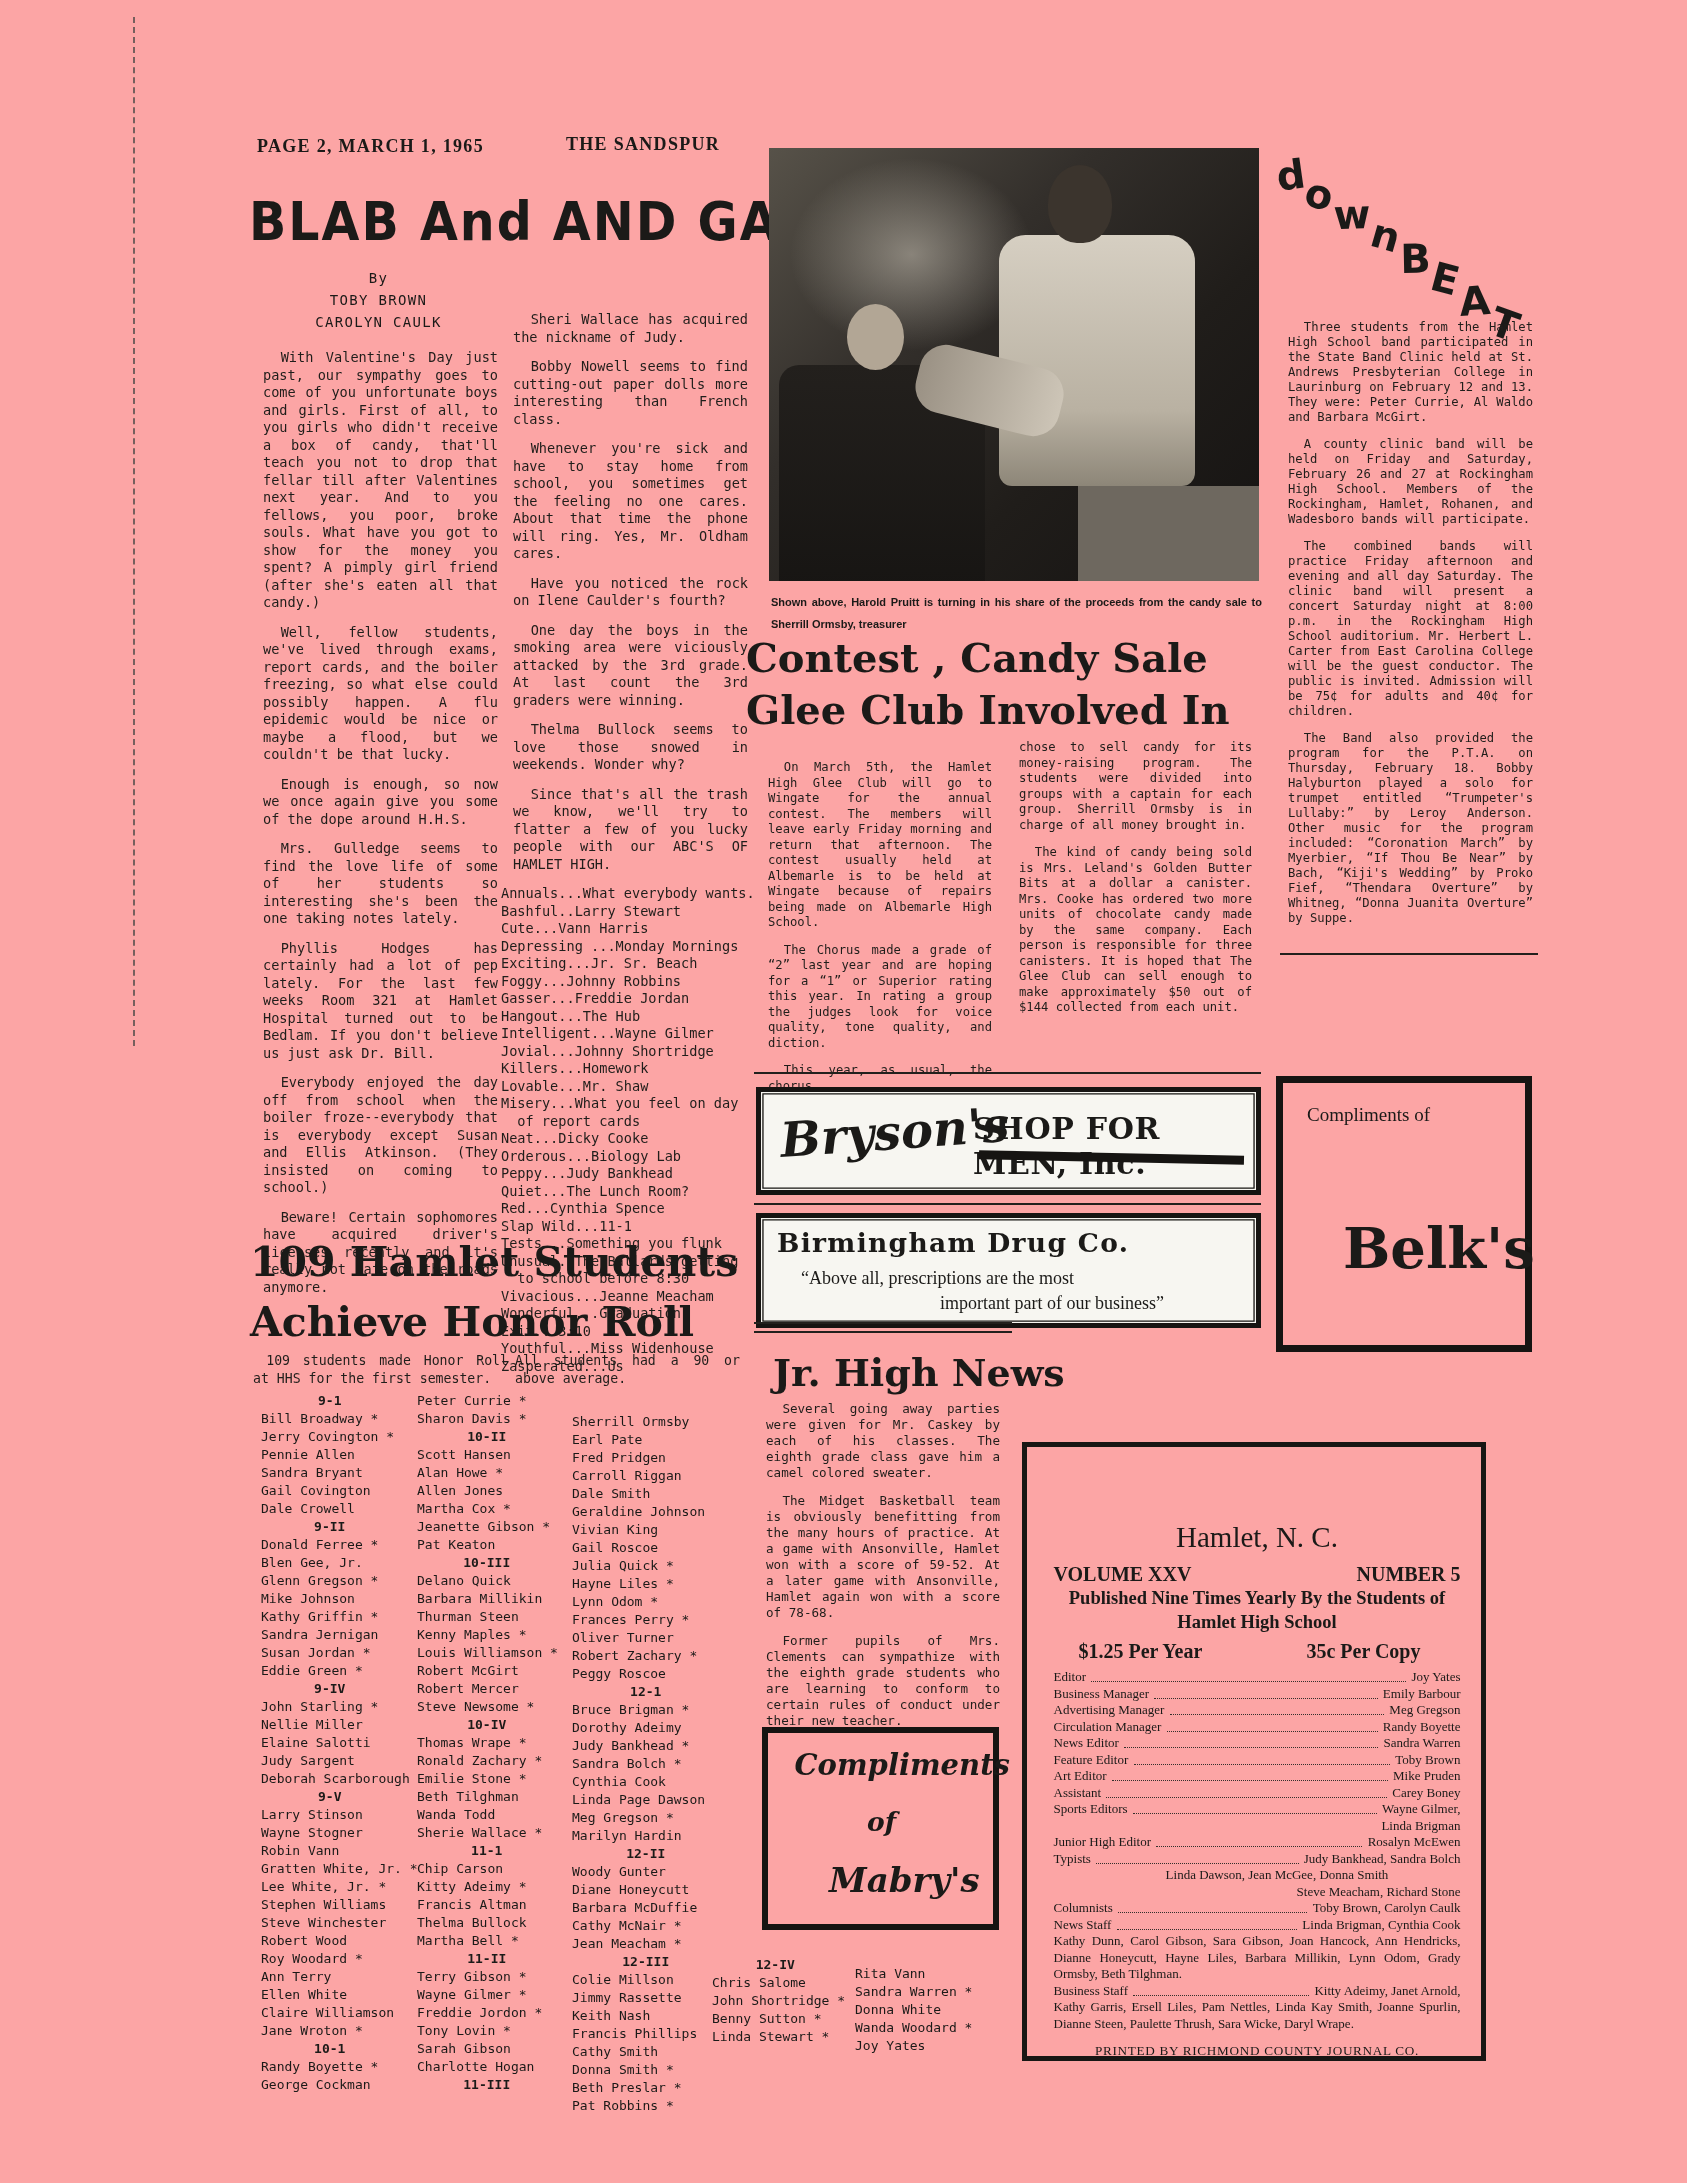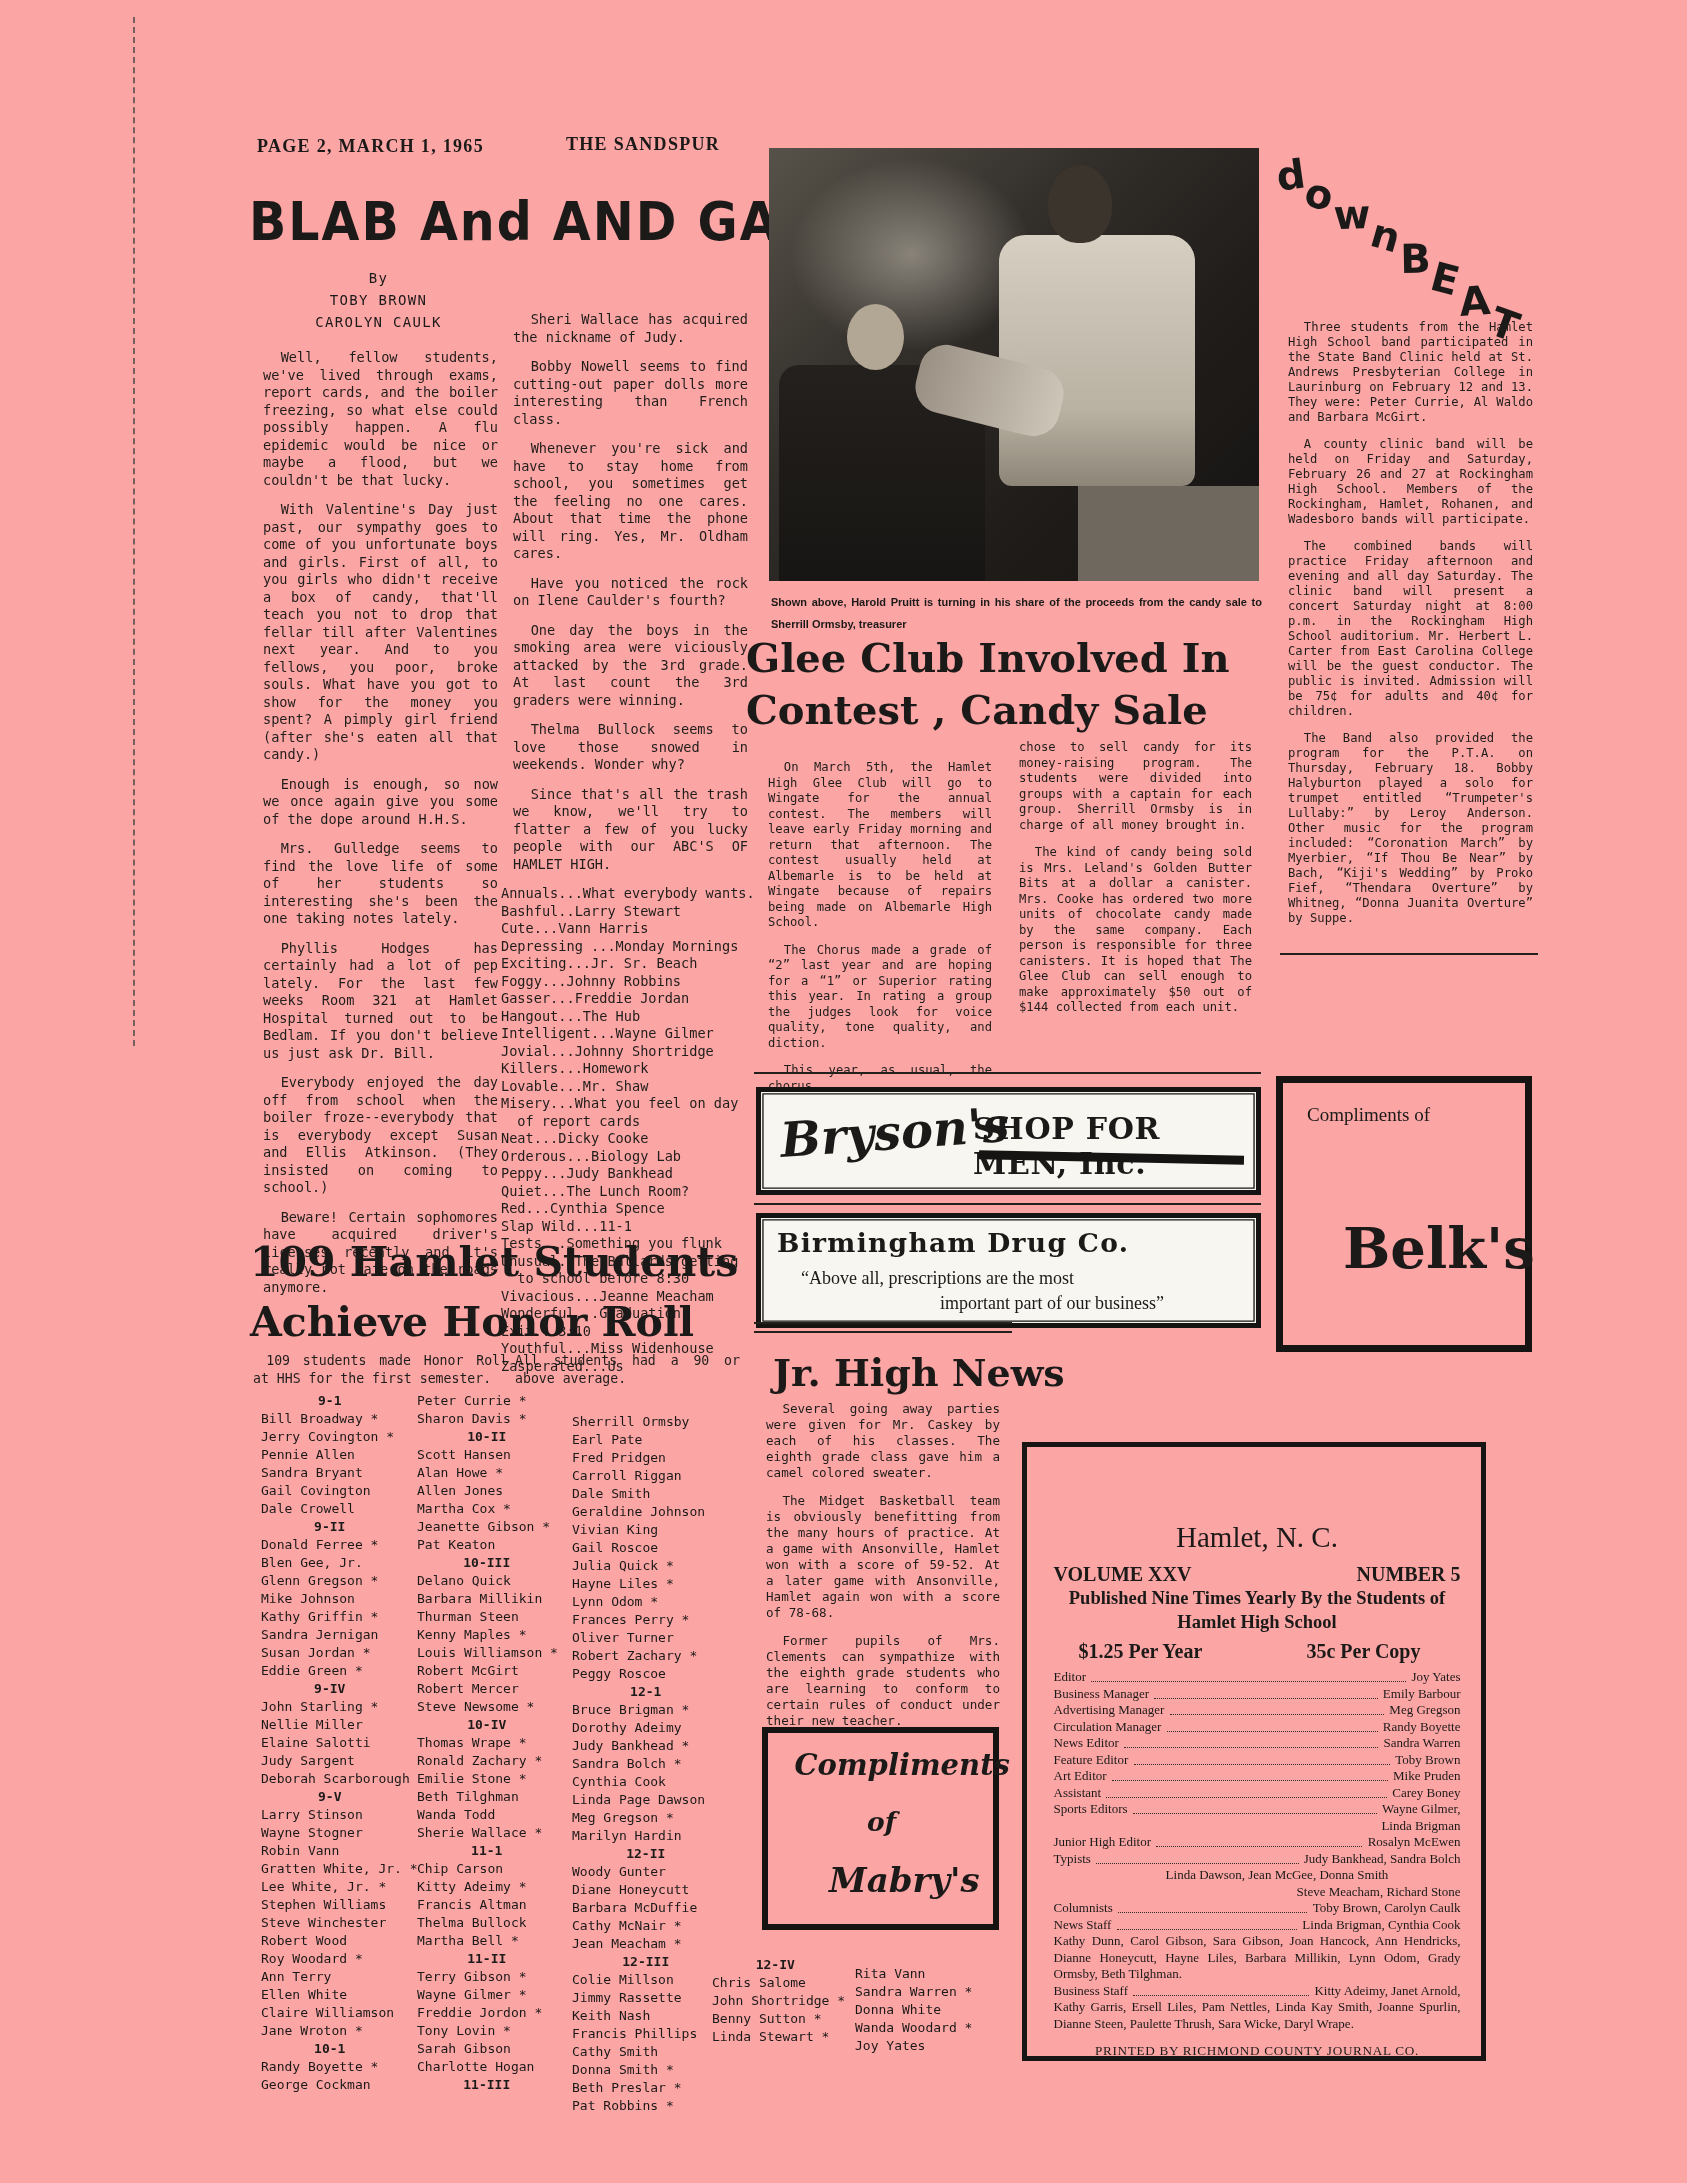--- a/index.html
+++ b/index.html
@@ -86,22 +86,22 @@
   <div class="abs hdr" style="left:257px;top:136px;">PAGE 2,  MARCH 1, 1965</div>
   <div class="abs hdr" style="left:566px;top:134px;">THE SANDSPUR</div>
 
   <div class="abs blab-title" style="left:249px;top:191px;">BLAB And AND GAB</div>
   <div class="abs byline" style="left:251px;top:267px;width:255px;">
     <div>By</div>
     <div>TOBY BROWN</div>
     <div>CAROLYN CAULK</div>
   </div>
   <div class="abs tw" style="left:251px;top:337px;width:259px;font-size:13.6px;line-height:17.5px;">
+      <p>With Valentine's Day just past, our sympathy goes to come of you unfortunate boys and girls. First of all, to you girls who didn't receive a box of candy, that'll teach you not to drop that fellar till after Valentines next year. And to you fellows, you poor, broke souls. What have you got to show for the money you spent? A pimply girl friend (after she's eaten all that candy.)</p>
       <p>Well, fellow students, we've lived through exams, report cards, and the boiler freezing, so what else could possibly happen. A flu epidemic would be nice or maybe a flood, but we couldn't be that lucky.</p>
-      <p>With Valentine's Day just past, our sympathy goes to come of you unfortunate boys and girls. First of all, to you girls who didn't receive a box of candy, that'll teach you not to drop that fellar till after Valentines next year. And to you fellows, you poor, broke souls. What have you got to show for the money you spent? A pimply girl friend (after she's eaten all that candy.)</p>
       <p>Enough is enough, so now we once again give you some of the dope around H.H.S.</p>
       <p>Mrs. Gulledge seems to find the love life of some of her students so interesting she's been the one taking notes lately.</p>
       <p>Phyllis Hodges has certainly had a lot of pep lately. For the last few weeks Room 321 at Hamlet Hospital turned out to be Bedlam. If you don't believe us just ask Dr. Bill.</p>
       <p>Everybody enjoyed the day off from school when the boiler froze--everybody that is everybody except Susan and Ellis Atkinson. (They insisted on coming to school.)</p>
       <p>Beware! Certain sophomores have acquired driver's licenses recently and it's really not safe on the roads anymore.</p>
     </div>
   <div class="abs" style="left:501px;top:299px;width:259px;">
     <div class="tw" style="font-size:13.6px;line-height:17.5px;">
         <p>Sheri Wallace has acquired the nickname of Judy.</p>
         <p>Bobby Nowell seems to find cutting-out paper dolls more interesting than French class.</p>
@@ -146,22 +146,22 @@
     <div class="ph-body-left"></div>
     <div class="ph-head-left"></div>
     <div class="ph-slacks"></div>
     <div class="ph-shirt-right"></div>
     <div class="ph-head-right"></div>
     <div class="ph-arm-right"></div>
   </div>
   <div class="abs caption" style="left:771px;top:591px;width:491px;">Shown above, Harold Pruitt is turning in his share of the proceeds from the candy sale to Sherrill Ormsby, treasurer</div>
 
   <div class="abs headline" style="left:746px;top:632px;width:529px;font-size:40px;line-height:52px;">
+    <div>Contest , Candy Sale</div>
     <div>Glee Club Involved In</div>
-    <div>Contest , Candy Sale</div>
   </div>
   <div class="abs tw" style="left:756px;top:748px;width:248px;font-size:12.2px;line-height:15.5px;">
       <p>On March 5th, the Hamlet High Glee Club will go to Wingate for the annual contest. The members will leave early Friday morning and return that afternoon. The contest usually held at Albemarle is to be held at Wingate because of repairs being made on Albemarle High School.</p>
       <p>The Chorus made a grade of “2” last year and are hoping for a “1” or Superior rating this year. In rating a group the judges look for voice quality, tone quality, and diction.</p>
       <p>This year, as usual, the chorus</p>
     </div>
   <div class="abs tw noindent-first" style="left:1007px;top:728px;width:257px;font-size:12.2px;line-height:15.5px;">
       <p>chose to sell candy for its money-raising program. The students were divided into groups with a captain for each group. Sherrill Ormsby is in charge of all money brought in.</p>
       <p>The kind of candy being sold is Mrs. Leland's Golden Butter Bits at a dollar a canister. Mrs. Cooke has ordered two more units of chocolate candy made by the same company. Each person is responsible for three canisters. It is hoped that The Glee Club can sell enough to make approximately $50 out of $144 collected from each unit.</p>
     </div>

